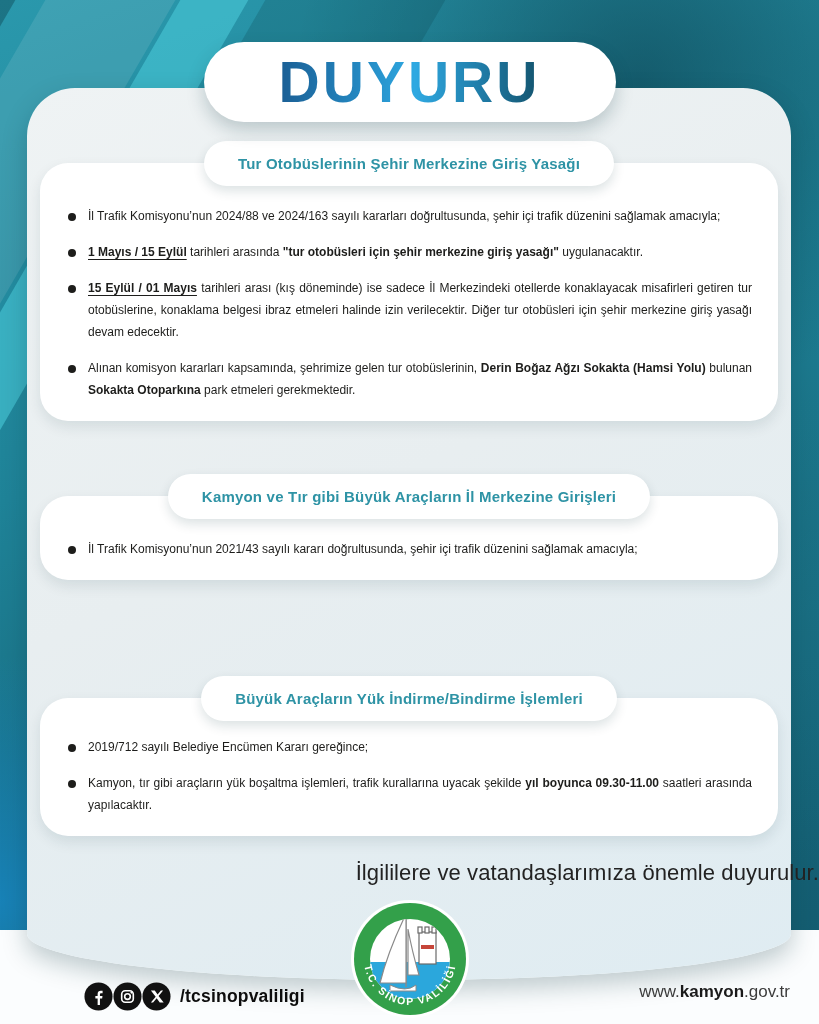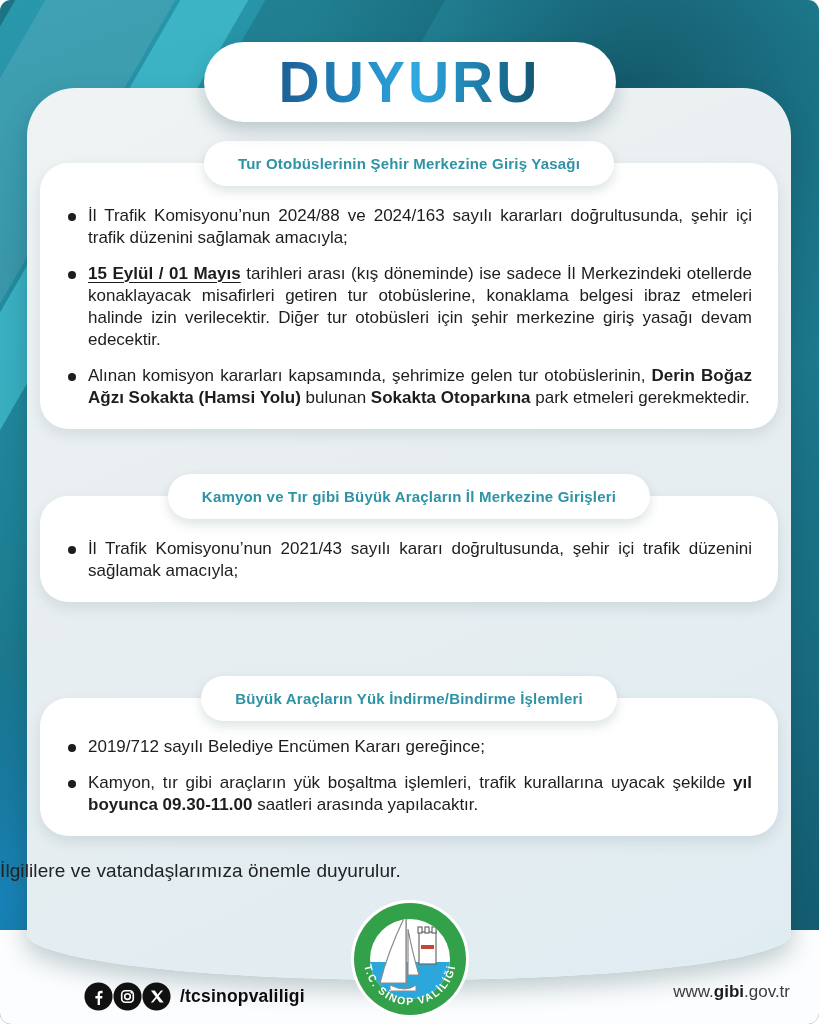--- a/index.html
+++ b/index.html
@@ -1,18 +1,18 @@
 <!DOCTYPE html>
 <html lang="tr"><head>
 <meta charset="utf-8">
 <style>
   html,body{margin:0;padding:0;}
   body{font-family:"Liberation Sans","DejaVu Sans",sans-serif;}
   .poster{position:relative;width:819px;height:1024px;overflow:hidden;
-    background:linear-gradient(160deg,#2a98ac 0%,#1f8398 38%,#17687c 70%,#135a6e 100%);border-radius:11px;}
+    background:linear-gradient(160deg,#2a98ac 0%,#1f8398 38%,#17687c 70%,#135a6e 100%);}
   
   .bg-tint{position:absolute;inset:0;z-index:1;
     background:
       radial-gradient(ellipse 60% 45% at 78% 8%, rgba(8,52,66,.55), rgba(8,52,66,0) 70%),
       radial-gradient(ellipse 55% 40% at 0% 88%, rgba(24,134,193,.85), rgba(24,134,193,0) 60%),
       radial-gradient(ellipse 50% 35% at 100% 60%, rgba(30,120,140,.35), rgba(30,120,140,0) 70%);}
   .stripe{position:absolute;top:-60px;height:1200px;z-index:1;transform:skewX(-30deg);transform-origin:top left;}
   .stripe.s-a{left:-70px;width:120px;background:rgba(6,48,60,.35);}
   .stripe.s-b{left:80px;width:130px;background:rgba(255,255,255,.10);}
   .stripe.s-c{left:215px;width:68px;background:rgba(70,196,212,.65);height:520px;}
@@ -40,28 +40,28 @@
   .pill{position:relative;z-index:2;margin:0 auto;width:fit-content;max-width:700px;
     background:#ffffff;border-radius:23px;height:45px;line-height:45px;padding:0 34px;
     text-align:center;white-space:nowrap;
     font-size:15px;font-weight:700;color:#2e93a5;letter-spacing:.2px;
     box-shadow:0 5px 12px rgba(10,50,60,.14);}
   .content-card{position:relative;z-index:1;margin-top:-23px;background:#ffffff;border-radius:28px;
     padding:42px 26px 6px 26px;box-shadow:0 6px 14px rgba(10,50,60,.10);}
   .sec3 .content-card{padding-top:38px;}
   .bullets{list-style:none;margin:0;padding:0;}
   .bullets li{position:relative;padding-left:22px;margin:0 0 14px 0;
-    font-size:17px;line-height:22px;color:#1d1d1b;text-align:justify;}
+    font-size:12px;line-height:22px;color:#1d1d1b;text-align:justify;}
   .bullets li::before{content:"";position:absolute;left:2px;top:7.5px;width:8px;height:8px;
     border-radius:50%;background:#1d1d1b;}
   .bullets .b{font-weight:700;}
   .bullets .u{text-decoration:underline;text-underline-offset:3px;}
 
-  .footer-note{position:absolute;left:0;right:0;top:860px;z-index:4;text-align:left;
-    font-size:19px;color:#222;letter-spacing:.1px;}
+  .footer-note{position:absolute;left:0;right:0;top:860px;z-index:4;text-align:right;
+    font-size:22px;color:#222;letter-spacing:.1px;}
 
   .logo{position:absolute;left:50%;top:899px;transform:translateX(-50%);width:120px;height:120px;z-index:6;}
 
   .social-row{position:absolute;left:84px;bottom:13px;z-index:6;display:flex;align-items:center;}
   .social-row svg{width:29px;height:29px;display:block;}
   .handle{margin-left:9px;font-size:17.5px;font-weight:700;color:#0d0d0d;letter-spacing:.2px;}
 
   .website{position:absolute;right:29px;bottom:22px;z-index:6;font-size:17px;color:#3c3c3c;}
   .website .b{font-weight:700;color:#1a1a1a;}
 </style>
@@ -80,20 +80,21 @@
 
   <div class="duyuru-pill">
     <span class="duyuru-text">DUYURU</span>
   </div>
 
   <div class="section sec1">
     <div class="pill">Tur Otobüslerinin Şehir Merkezine Giriş Yasağı</div>
     <div class="content-card">
       <ul class="bullets">
           <li><span>İl Trafik Komisyonu’nun 2024/88 ve 2024/163 sayılı kararları doğrultusunda, şehir içi trafik düzenini sağlamak amacıyla;</span></li>
+          <li><span class="b u">1 Mayıs / 15 Eylül</span><span> tarihleri arasında </span><span class="b">"tur otobüsleri için şehir merkezine giriş yasağı"</span><span> uygulanacaktır.</span></li>
           <li><span class="b u">15 Eylül / 01 Mayıs</span><span> tarihleri arası (kış döneminde) ise sadece İl Merkezindeki otellerde konaklayacak misafirleri getiren tur otobüslerine, konaklama belgesi ibraz etmeleri halinde izin verilecektir. Diğer tur otobüsleri için şehir merkezine giriş yasağı devam edecektir.</span></li>
           <li><span>Alınan komisyon kararları kapsamında, şehrimize gelen tur otobüslerinin, </span><span class="b">Derin Boğaz Ağzı Sokakta (Hamsi Yolu)</span><span> bulunan </span><span class="b">Sokakta Otoparkına</span><span> park etmeleri gerekmektedir.</span></li>
         </ul>
     </div>
   </div>
 
   <div class="section sec2">
     <div class="pill">Kamyon ve Tır gibi Büyük Araçların İl Merkezine Girişleri</div>
     <div class="content-card">
       <ul class="bullets">
@@ -154,14 +155,14 @@
       <circle cx="16" cy="16" r="3.1" fill="none" stroke="#ffffff" stroke-width="1.8"></circle>
       <circle cx="20.4" cy="11.7" r="1.25" fill="#ffffff"></circle>
     </svg>
     <svg viewBox="0 0 32 32">
       <circle cx="16" cy="16" r="15.5" fill="#111111"></circle>
       <path fill="#ffffff" d="M9.8 9.5h4.3l3.1 4.4 3.7-4.4h2.4l-5 5.9 5.6 7.1h-4.3l-3.4-4.7-4 4.7H9.8l5.3-6.3z"></path>
     </svg>
     <span class="handle">/tcsinopvaliligi</span>
   </div>
 
-  <div class="website"><span>www.</span><span class="b">gibi</span><span>.gov.tr</span></div>
+  <div class="website"><span>www.</span><span class="b">kamyon</span><span>.gov.tr</span></div>
 </div>
 
 </body></html>

